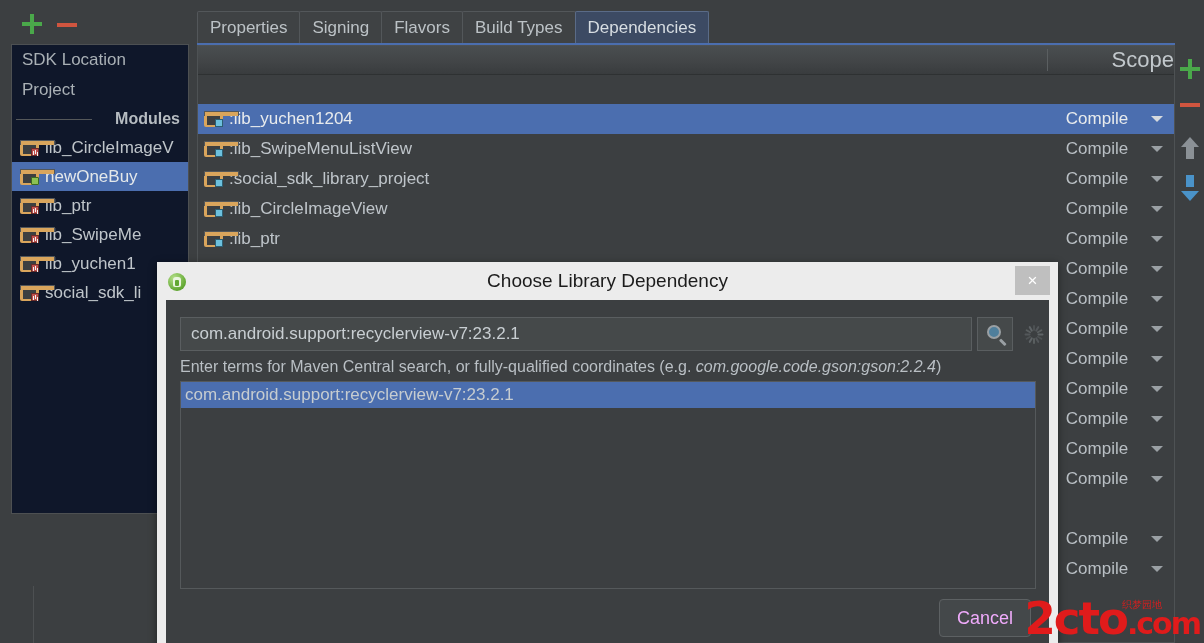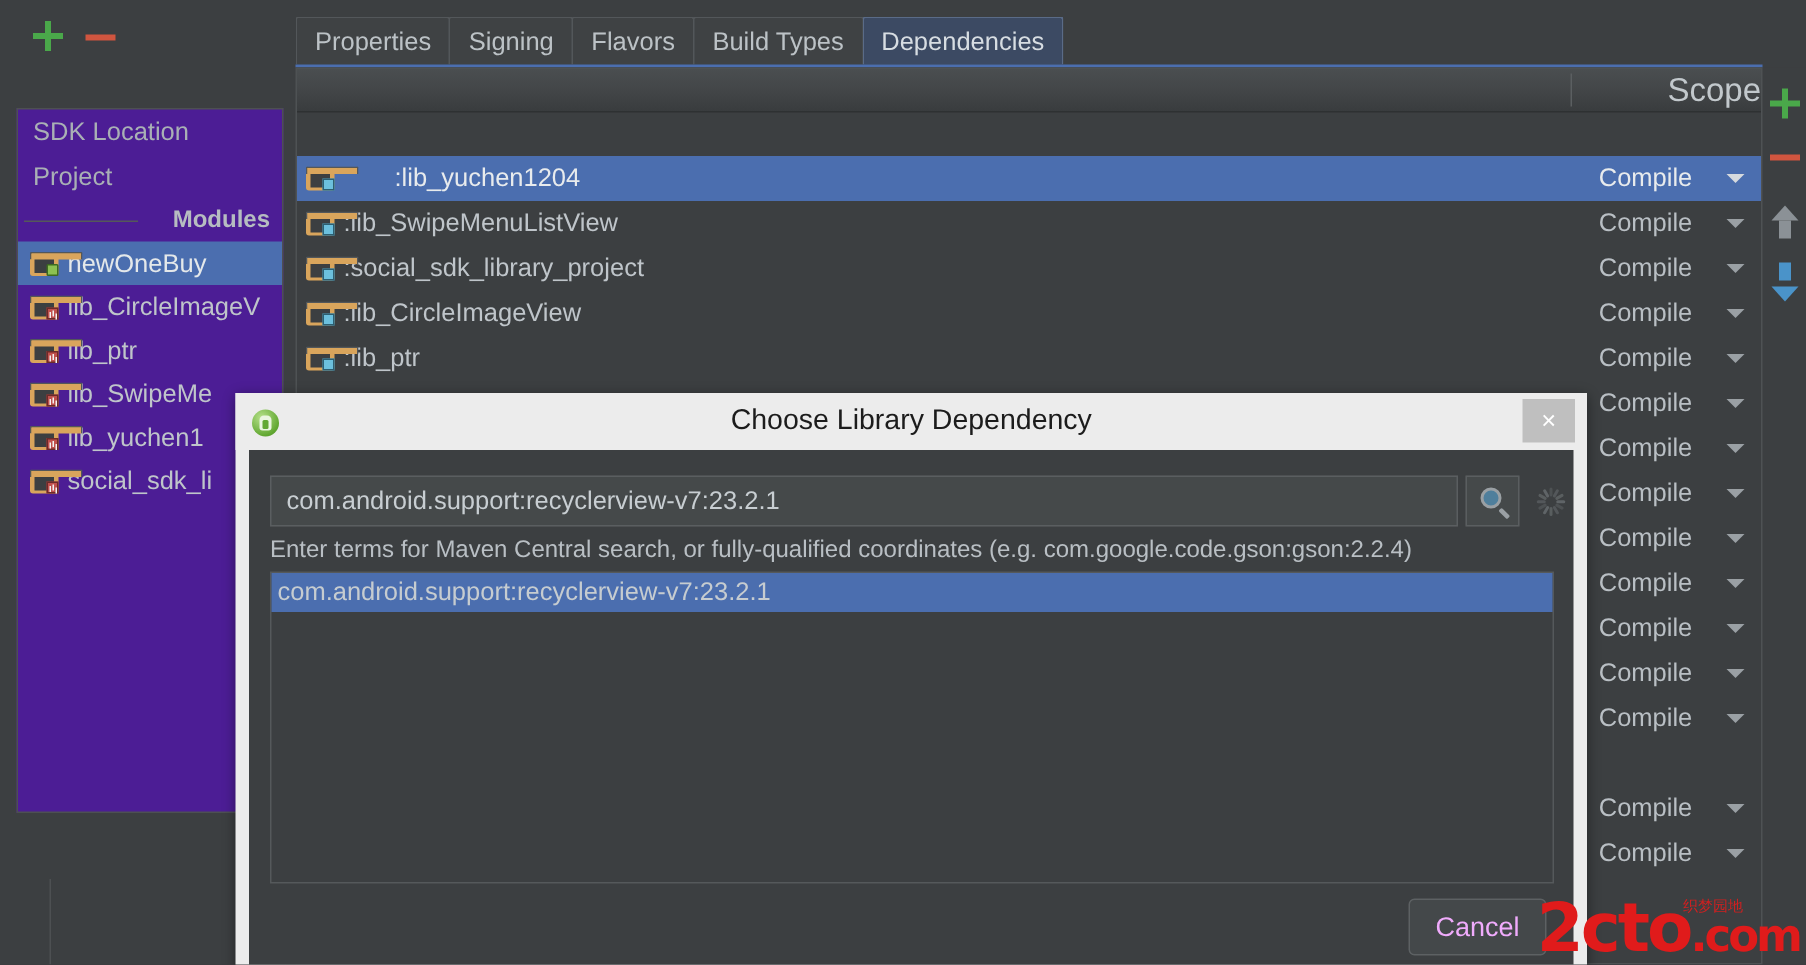--- a/index.html
+++ b/index.html
@@ -14,21 +14,21 @@
 
   
   .left-toolbar{position:absolute;left:0;top:0;width:190px;height:42px;background:#3c3f41;}
   .icon-plus{position:absolute;left:22px;top:14px;width:20px;height:20px;}
   .icon-plus:before,.icon-plus:after{content:"";position:absolute;background:#4aa84a;}
   .icon-plus:before{left:8px;top:0;width:4px;height:20px;}
   .icon-plus:after{left:0;top:8px;width:20px;height:4px;}
   .icon-minus{position:absolute;left:57px;top:23px;width:20px;height:4px;background:#d0553f;}
 
   .left-panel{position:absolute;left:11px;top:44px;width:178px;height:470px;
-    background:#4c1d95;border:1px solid #4d5052;box-sizing:border-box;margin-top:28px;}
+    background:#0f172a;border:1px solid #4d5052;box-sizing:border-box;}
   .lp-item{height:30px;line-height:30px;color:#a9b0b5;font-size:17px;padding-left:10px;white-space:nowrap;overflow:hidden;}
   .lp-sep{position:relative;height:28px;}
   .lp-sep .line{position:absolute;left:4px;top:14px;width:76px;height:1px;background:#55585a;}
   .lp-sep .txt{position:absolute;right:8px;top:-1px;color:#b6bcc1;font-size:16px;font-weight:bold;line-height:30px;}
   .mod-item{height:29px;line-height:29px;color:#bfc5ca;font-size:17px;padding-left:8px;white-space:nowrap;overflow:hidden;display:flex;align-items:center;}
   .mod-item.sel{background:#4b6eaf;color:#e4e8ea;}
 
   
   .ic{position:relative;width:19px;height:16px;margin-right:6px;flex:0 0 auto;}
   .ic .body{position:absolute;left:0;top:3px;width:19px;height:13px;background:#d9a55c;border-radius:1px 2px 2px 2px;}
@@ -50,21 +50,21 @@
     border:1px solid #4e5254;box-sizing:border-box;background:#3c3f41;overflow:hidden;}
   .thead{position:relative;height:28px;background:linear-gradient(to bottom,#4a4e50 0%,#434648 50%,#393c3e 100%);
     border-bottom:1px solid #2e3132;}
   .thead .col-div{position:absolute;left:849px;top:3px;width:1px;height:22px;background:#5b5f61;}
   .thead .scope-label{position:absolute;left:849px;top:0;width:127px;height:28px;line-height:28px;text-align:right;color:#c2c8cc;font-size:22px;}
 
   .rows{position:relative;}
   .row{position:absolute;left:0;width:976px;height:30px;display:flex;align-items:center;}
   .row.sel{background:#4b6eaf;}
   .row .name{position:absolute;left:6px;top:0;height:30px;display:flex;align-items:center;color:#bfc5ca;font-size:17px;white-space:nowrap;}
-  .row.sel .name{color:#e8ebed;gap:34px;}
+  .row.sel .name{color:#e8ebed;}
   .row .scope{position:absolute;left:849px;top:0;width:127px;height:30px;display:flex;align-items:center;}
   .row .scope .sv{width:100px;text-align:center;color:#b9bfc4;font-size:17px;padding-right:4px;}
   .row.sel .scope .sv{color:#e8ebed;}
   .caret{width:0;height:0;border-left:6px solid transparent;border-right:6px solid transparent;border-top:6px solid #9aa0a4;}
   .row.sel .caret{border-top-color:#d6dade;}
 
   
   .right-toolbar{position:absolute;left:1176px;top:45px;width:28px;height:598px;background:#3c3f41;}
   .rt-plus{position:absolute;left:4px;top:14px;width:20px;height:20px;}
   .rt-plus:before,.rt-plus:after{content:"";position:absolute;background:#4aa84a;}
@@ -108,21 +108,21 @@
     background:#45494a;border:1px solid #5a5e60;}
   .mag{position:absolute;left:9px;top:7px;width:14px;height:14px;border-radius:50%;
     border:2px solid #9aa0a4;background:#4f7f9c;box-sizing:border-box;}
   .mag:after{content:"";position:absolute;left:11px;top:11px;width:8px;height:3px;background:#9aa0a4;
     transform:rotate(45deg);transform-origin:left center;border-radius:1px;}
   .spinner{position:absolute;left:845px;top:8px;width:19px;height:19px;}
   .spinner i{position:absolute;left:8px;top:0;width:2px;height:6px;background:#6e7376;
     transform-origin:1px 9.5px;border-radius:1px;}
 
   .hint{position:absolute;left:14px;top:58px;width:860px;color:#b9bfc4;font-size:16px;white-space:nowrap;}
-  .hint .mono{}
+  .hint .mono{font-style:italic;}
 
   .results{position:absolute;left:14px;top:81px;width:856px;height:208px;background:#3c3f41;
     border:1px solid #55595b;box-sizing:border-box;}
   .result-item{height:26px;line-height:26px;padding-left:4px;color:#c6ccd0;font-size:17px;background:#4b6eaf;}
 
   .dlg-buttons{position:absolute;right:18px;bottom:16px;display:flex;gap:17px;}
   .btn{height:38px;min-width:92px;padding:0 16px;border-radius:4px;font-size:18px;
     display:flex;align-items:center;justify-content:center;box-sizing:border-box;}
   .btn.ok{background:linear-gradient(to bottom,#3a4f6d,#2c3c52);border:1px solid #5a6b87;color:#e3e7ea;font-weight:bold;}
   .btn.cancel{background:#44484a;border:1px solid #5d6163;color:#f0abfc;}
@@ -144,37 +144,37 @@
   </div>
 
   <div class="left-panel">
     <div class="lp-item">SDK Location</div>
     <div class="lp-item">Project</div>
     <div class="lp-sep">
       <div class="line"></div>
       <div class="txt">Modules</div>
     </div>
 
+    <div class="mod-item">
+      <span class="ic lib">
+        <i class="body"></i>
+          <i class="tab"></i>
+          <i class="inner"></i>
+          <i class="chip"></i>
+      </span>
+      <span>lib_CircleImageV</span>
+    </div>
     <div class="mod-item sel">
       <span class="ic app">
         <i class="body"></i>
           <i class="tab"></i>
           <i class="inner"></i>
           <i class="chip"></i>
       </span>
       <span>newOneBuy</span>
-    </div>
-    <div class="mod-item">
-      <span class="ic lib">
-        <i class="body"></i>
-          <i class="tab"></i>
-          <i class="inner"></i>
-          <i class="chip"></i>
-      </span>
-      <span>lib_CircleImageV</span>
     </div>
     <div class="mod-item">
       <span class="ic lib">
         <i class="body"></i>
           <i class="tab"></i>
           <i class="inner"></i>
           <i class="chip"></i>
       </span>
       <span>lib_ptr</span>
     </div>

